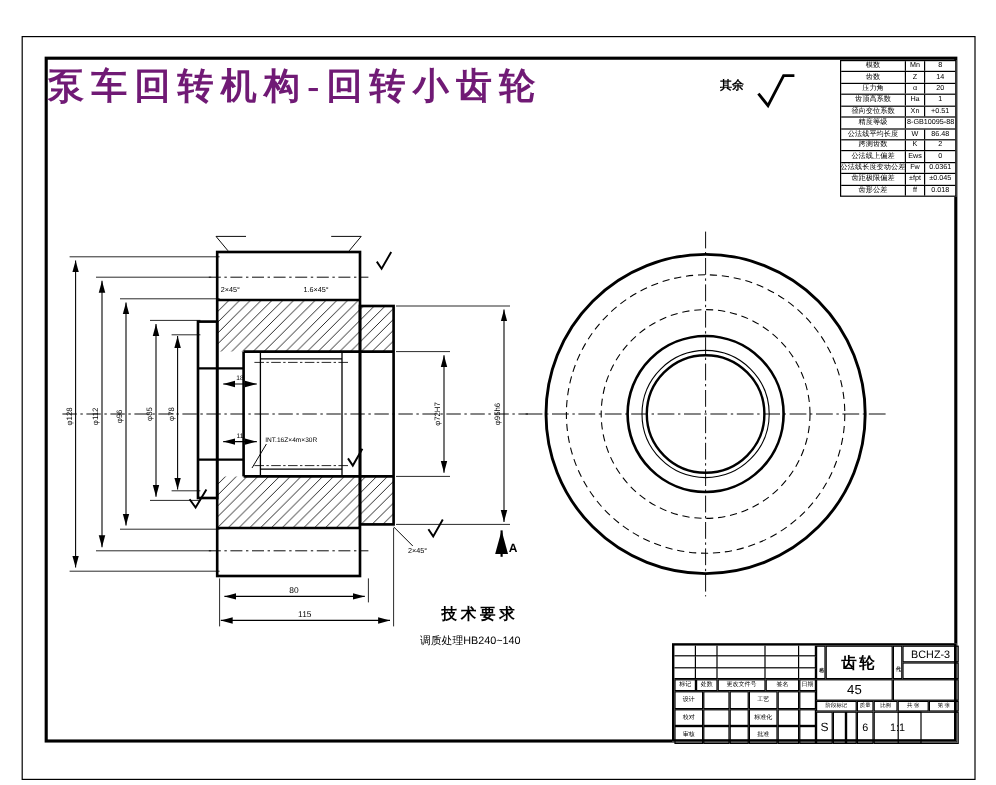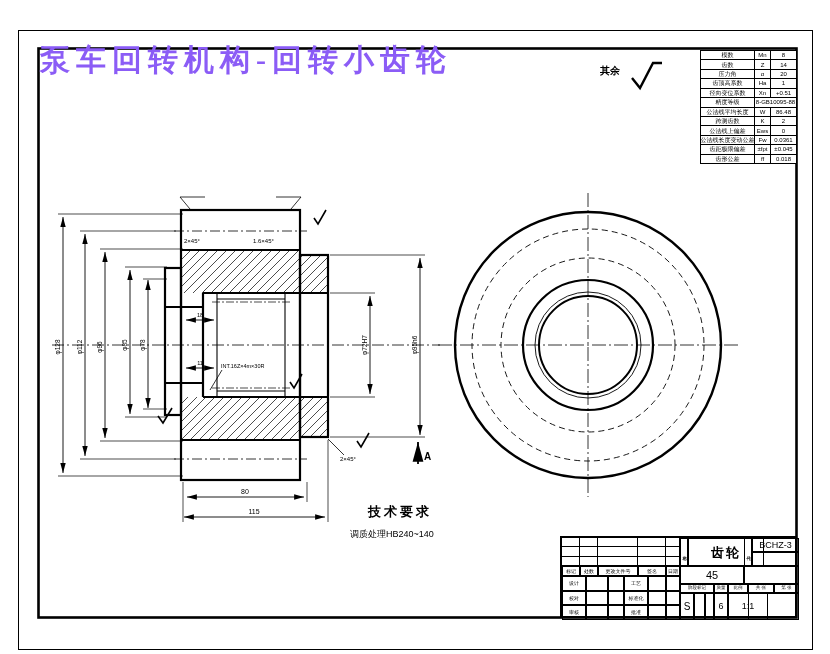--- a/index.html
+++ b/index.html
@@ -1,21 +1,21 @@
 <!DOCTYPE html>
 <html><head>
 <meta charset="utf-8">
 <style>
   html,body{margin:0;padding:0;background:#fff;}
   #canvas{position:relative;width:830px;height:654px;background:#ffffff;overflow:hidden;
           font-family:"Liberation Sans",sans-serif;color:#000;}
   svg{position:absolute;left:0;top:0;}
   .abs{position:absolute;}
   
-  .dwg-title{left:40px;top:40px;font-size:30px;font-weight:bold;color:#8b5cf6;
+  .dwg-title{left:40px;top:52px;font-size:30px;font-weight:bold;color:#701a75;
              letter-spacing:6px;white-space:nowrap;font-family:"Liberation Serif",serif;}
   
   .surf{left:600px;top:64px;font-size:10px;font-weight:bold;}
   
   .ptable{left:700px;top:50px;width:97px;height:114px;border:1px solid #000;
           display:flex;flex-direction:column;box-sizing:border-box;background:#fff;}
   .prow{flex:1;display:flex;border-bottom:1px solid #000;min-height:0;}
   .prow:last-child{border-bottom:none;}
   .pc{display:flex;align-items:center;justify-content:center;font-size:6px;line-height:1;
       overflow:hidden;white-space:nowrap;border-right:1px solid #000;box-sizing:border-box;}
@@ -279,21 +279,21 @@
     <div class="tc" style="left:86px;top:53px;width:18px;height:14px;"></div>
     <div class="tc" style="left:104px;top:53px;width:14px;height:14px;"></div>
     <div class="tc" style="left:0;top:67px;width:24px;height:15px;">审核</div>
     <div class="tc" style="left:24px;top:67px;width:22px;height:15px;"></div>
     <div class="tc" style="left:46px;top:67px;width:16px;height:15px;"></div>
     <div class="tc" style="left:62px;top:67px;width:24px;height:15px;">批准</div>
     <div class="tc" style="left:86px;top:67px;width:18px;height:15px;"></div>
     <div class="tc" style="left:104px;top:67px;width:14px;height:15px;"></div>
 
     <div class="tc vert" style="left:118px;top:0;width:8px;height:28px;">名称</div>
-    <div class="tc" style="left:126px;top:0;width:76px;height:28px;font-size:13px;font-weight:bold;letter-spacing:2px;">齿轮</div>
+    <div class="tc" style="left:126px;top:0;width:56px;height:28px;font-size:13px;font-weight:bold;letter-spacing:2px;">齿轮</div>
     <div class="tc vert" style="left:182px;top:0;width:8px;height:28px;">代号</div>
     <div class="tc" style="left:190px;top:0;width:47px;height:14px;font-size:9px;">BCHZ-3</div>
     <div class="tc" style="left:190px;top:14px;width:47px;height:14px;"></div>
     <div class="tc" style="left:118px;top:28px;width:64px;height:18px;font-size:11px;text-align:right;">45</div>
     <div class="tc" style="left:182px;top:28px;width:55px;height:18px;"></div>
 
     <div class="tc" style="left:118px;top:46px;width:34px;height:9px;font-size:4.5px;">阶段标记</div>
     <div class="tc" style="left:152px;top:46px;width:14px;height:9px;font-size:4.5px;">质量</div>
     <div class="tc" style="left:166px;top:46px;width:20px;height:9px;font-size:4.5px;">比例</div>
     <div class="tc" style="left:186px;top:46px;width:26px;height:9px;font-size:4.5px;">共 张</div>

